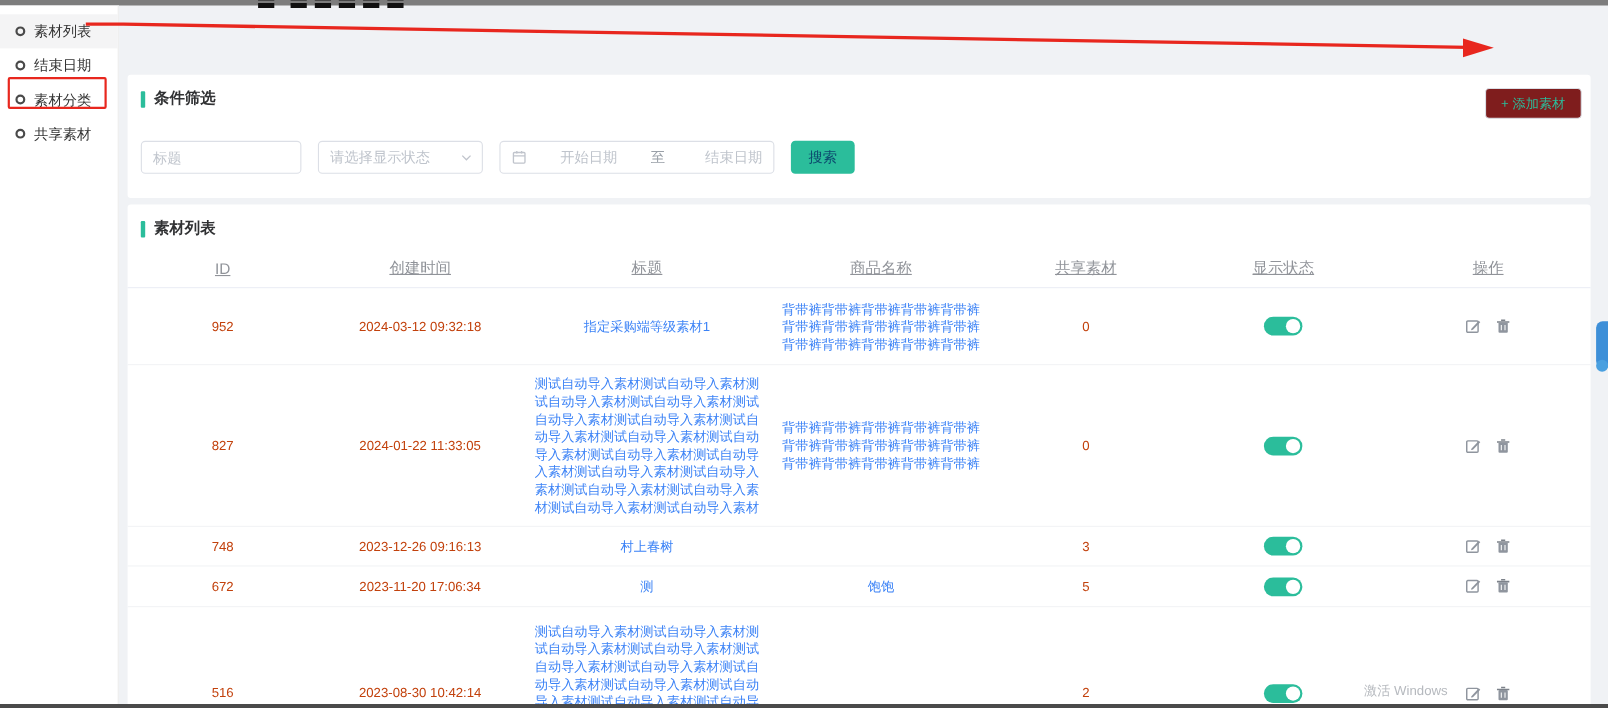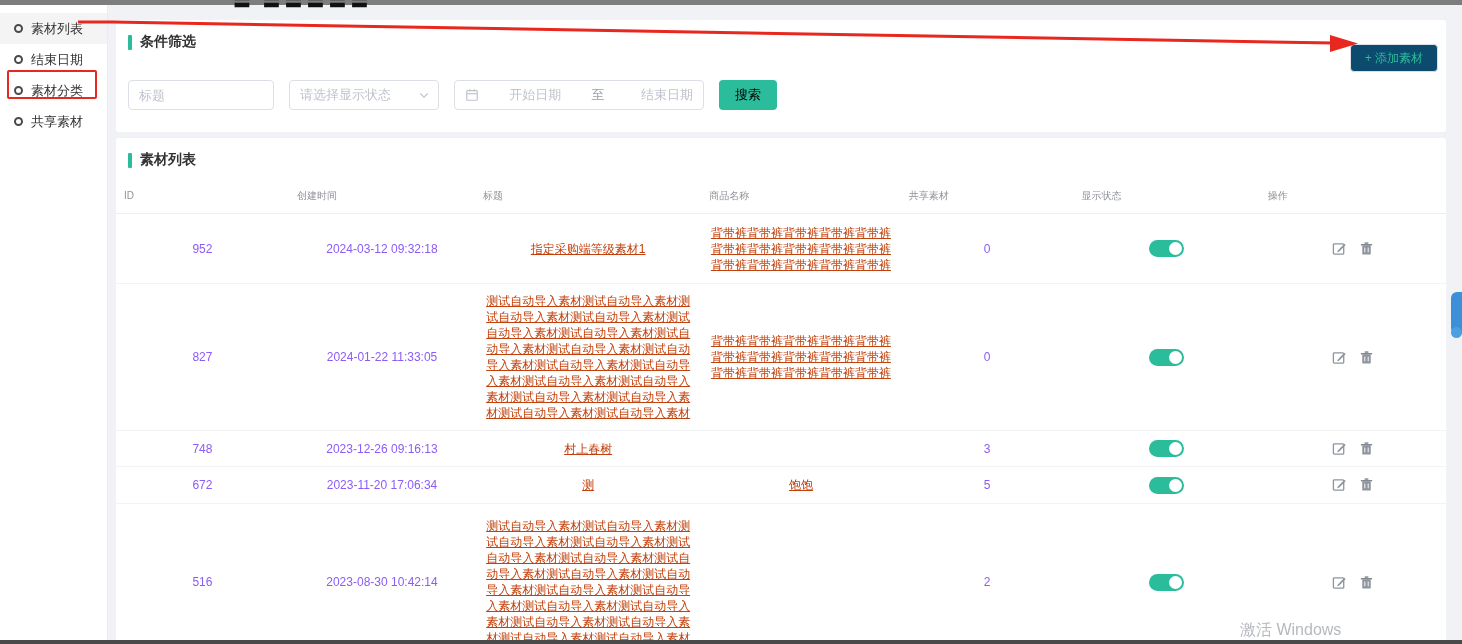--- a/index.html
+++ b/index.html
@@ -14,66 +14,66 @@
 
   
   .sidebar { position:absolute; left:0; top:5px; width:108px; height:639px; background:#fff;
     border-right:1px solid #ececec; padding-top:8px; }
   .side-item { display:flex; align-items:center; gap:8px; height:31px; padding-left:14px;
     font-size:13px; color:#333; cursor:pointer; }
   .side-item.active { background:#f4f4f5; }
   .dot { width:9px; height:9px; border:2px solid #4a4a4a; border-radius:50%; flex:0 0 auto; }
 
   
-  .card { position:absolute; background:#fff; border-radius:3px; }
+  .card { position:absolute; background:#fff; border-radius:3px;margin-top:48px; }
   .card-filter { left:116px; top:20px; width:1330px; height:112px; }
   .card-table  { left:116px; top:138px; width:1330px; height:540px; }
 
   .sec-head { display:flex; align-items:center; gap:8px; padding:13px 0 0 12px; }
   .sec-bar { width:4px; height:15px; background:#2bbd9b; border-radius:1px; }
   .sec-title { font-size:14px; font-weight:bold; color:#303133; }
 
   
   .filter-row { position:absolute; left:12px; top:60px; display:flex; align-items:center; gap:15px; }
   .inp { height:30px; border:1px solid #dcdfe6; border-radius:4px; background:#fff;
     font-size:13px; color:#606266; }
   input.inp { width:146px; padding:0 10px; outline:none; }
   input.inp::placeholder { color:#bfc4cc; }
   .fake-select { width:150px; display:flex; align-items:center; justify-content:space-between;
     padding:0 8px 0 10px; color:#bfc4cc; cursor:pointer; }
   .fake-date { width:250px; display:flex; align-items:center; gap:24px; padding:0 10px; color:#bfc4cc; cursor:pointer; }
   .date-sep { color:#9aa0a8; }
-  .btn-search { height:30px; padding:0 16px; background:#2bbd9b; color:#000000; border:none;
+  .btn-search { height:30px; padding:0 16px; background:#2bbd9b; color:#0c4a6e; border:none;
     border-radius:4px; font-size:13px; cursor:pointer; }
-  .btn-add { position:absolute; right:8px; top:24px; height:28px; padding:0 14px; background:#0c4a6e;
+  .btn-add { position:absolute; right:8px; top:12px; height:28px; padding:0 14px; background:#7f1d1d;
     border:1px solid #dcdfe6; border-radius:4px; color:#2bbd9b; font-size:12px; cursor:pointer; }
 
   
   .tbl { position:absolute; left:0; top:40px; width:1330px; }
   .tr { display:flex; align-items:center; width:100%; border-bottom:1px solid #f2f3f5; }
   .tr.head { border-bottom:1px solid #ebeef5; height:36px; }
   .td { padding:9px 8px; text-align:center; font-size:12px; line-height:16px; }
   .c0{width:13%}.c1{width:14%}.c2{width:17%}.c3{width:15%}.c4{width:13%}.c5{width:14%}.c6{width:14%}
-  .th { color:#909399; font-size:10px; padding:0 8px; text-align:left; }
-  .cell-num, .cell-date { color:#8b5cf6; }
-  .cell-text { color:#c2410c;text-decoration:underline; }
+  .th { color:#909399; font-size:14px; padding:0 8px; text-align:center;text-decoration:underline; }
+  .cell-num, .cell-date { color:#c2410c; }
+  .cell-text { color:#3b82f6; }
   .r1{min-height:70px}.r2{min-height:140px}.r3{min-height:34px}.r4{min-height:34px}.r5{min-height:158px}
 
   .toggle { display:inline-block; width:35px; height:17px; background:#2bbd9b; border-radius:9px;
     position:relative; cursor:pointer; vertical-align:middle; }
   .toggle .knob { position:absolute; right:2px; top:2px; width:13px; height:13px; background:#fff; border-radius:50%; }
 
   .ops { display:flex; gap:12px; justify-content:center; align-items:center; }
   .op-ic { width:15px; height:15px; cursor:pointer; }
 
   
   .annot { position:absolute; left:0; top:0; width:1462px; height:644px; pointer-events:none; }
   .red-box { position:absolute; left:7px; top:70px; width:90px; height:29px;
     border:2px solid #e8271e; border-radius:2px; pointer-events:none; }
-  .watermark { position:absolute; left:1240px; top:620px; font-size:16px; color:#a9adb3; opacity:.85; }
+  .watermark { position:absolute; left:1240px; top:620px; font-size:12px; color:#a9adb3; opacity:.85; }
   .bottom-bar { position:absolute; left:0; bottom:0; width:1462px; height:4px; background:#4a4a4a; }
   .blue-widget { position:absolute; right:0; top:292px; width:11px; height:42px; background:#3d8fd8;
     border-radius:6px 0 0 6px; }
   .blue-widget::after { content:""; position:absolute; left:0; bottom:-4px; width:11px; height:11px;
     background:#4aa0e0; border-radius:50%; }
 </style>
 </head>
 <body>
 
 <div class="stage">

